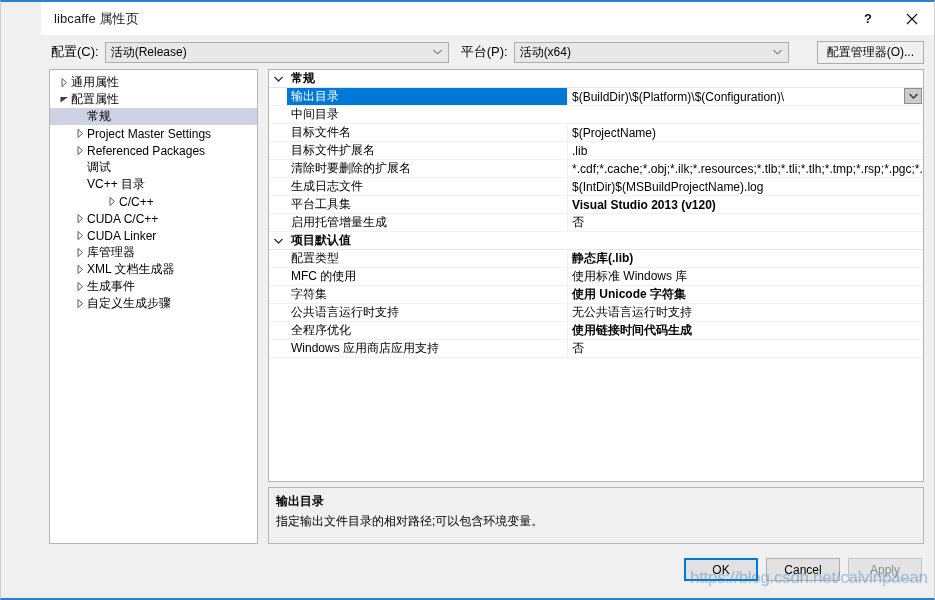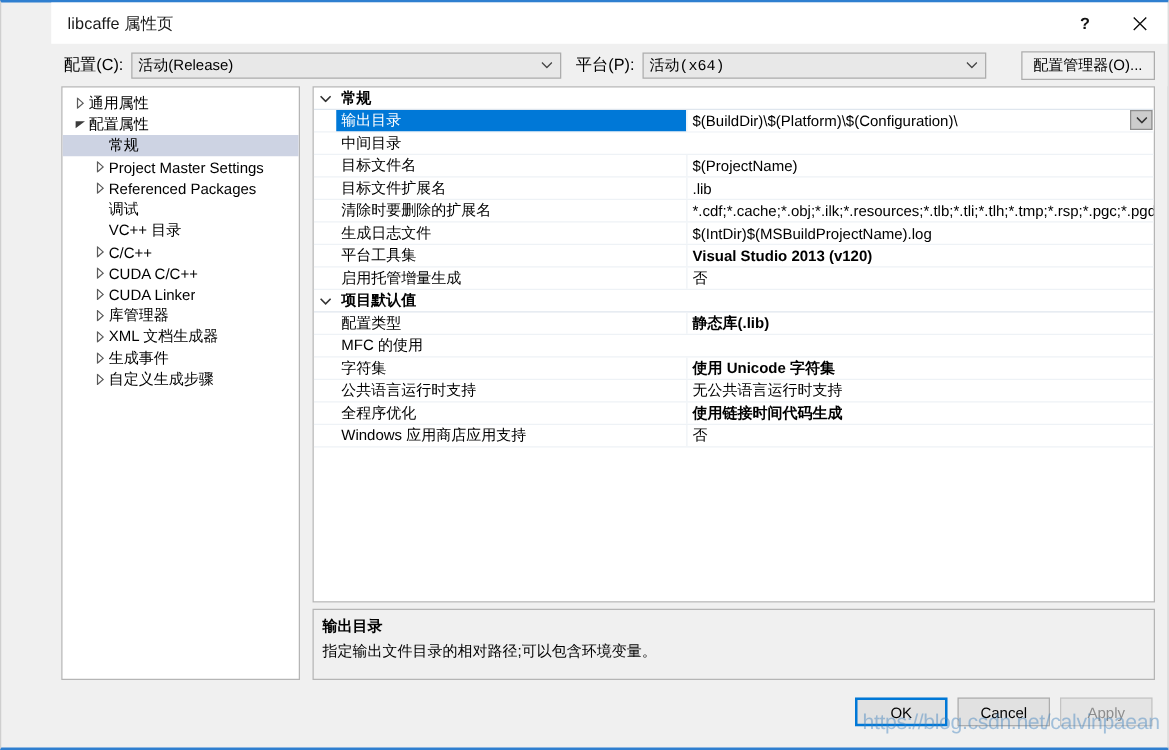--- a/index.html
+++ b/index.html
@@ -89,21 +89,21 @@
     box-sizing: border-box;
     font-size: 12px;
     padding-left: 5px;
     padding-right: 22px;
     color: #000;
     cursor: default;
     white-space: nowrap;
     overflow: hidden;
   }
   .combo-cfg { width: 344px; }
-  .combo-plat { width: 275px; font-family: Liberation Mono, monospace; }
+  .combo-plat { width: 275px; }
   .combo .arrow {
     position: absolute;
     right: 6px;
     top: 50%;
     transform: translateY(-50%);
     width: 9px;
     height: 6px;
   }
   .spacer-8 { width: 12px; flex: 0 0 auto; }
   .btn {
@@ -128,21 +128,21 @@
 
   
   .content {
     flex: 1 1 auto;
     display: flex;
     padding: 0 10px 0 8px;
     box-sizing: border-box;
     min-height: 0;
   }
   .tree-panel {
-    width: 191px;
+    width: 209px;
     flex: 0 0 auto;
     background: #ffffff;
     border: 1px solid #b5b5b5;
     box-sizing: border-box;
     overflow: hidden;
     padding-top: 4px;
     margin-bottom: 14px;
   }
   .tree-item {
     height: 17px;
@@ -397,21 +397,21 @@
           <span class="tree-label">Referenced Packages</span>
         </div>
         <div class="tree-item" style="padding-left: 24px;">
           <span class="tw"></span>
           <span class="tree-label">调试</span>
         </div>
         <div class="tree-item" style="padding-left: 24px;">
           <span class="tw"></span>
           <span class="tree-label">VC++ 目录</span>
         </div>
-        <div class="tree-item" style="padding-left: 24px;">
+        <div class="tree-item" style="padding-left: 24px; margin-left: 32px;">
           <span class="tw">
             <svg width="7" height="9" viewBox="0 0 7 9">
               <path d="M1 0.5 L5.5 4.5 L1 8.5 Z" fill="none" stroke="#5a5a5a" stroke-width="1"></path>
             </svg>
           </span>
           <span class="tree-label">C/C++</span>
         </div>
         <div class="tree-item" style="padding-left: 24px;">
           <span class="tw">
             <svg width="7" height="9" viewBox="0 0 7 9">
@@ -525,20 +525,21 @@
             <span class="gname">项目默认值</span>
           </div>
           <div class="grow">
             <span class="gtw"></span>
             <span class="gname">配置类型</span>
             <span class="gval bold">静态库(.lib)</span>
           </div>
           <div class="grow">
             <span class="gtw"></span>
             <span class="gname">MFC 的使用</span>
+            <span class="gval">使用标准 Windows 库</span>
           </div>
           <div class="grow">
             <span class="gtw"></span>
             <span class="gname">字符集</span>
             <span class="gval bold">使用 Unicode 字符集</span>
           </div>
           <div class="grow">
             <span class="gtw"></span>
             <span class="gname">公共语言运行时支持</span>
             <span class="gval">无公共语言运行时支持</span>

